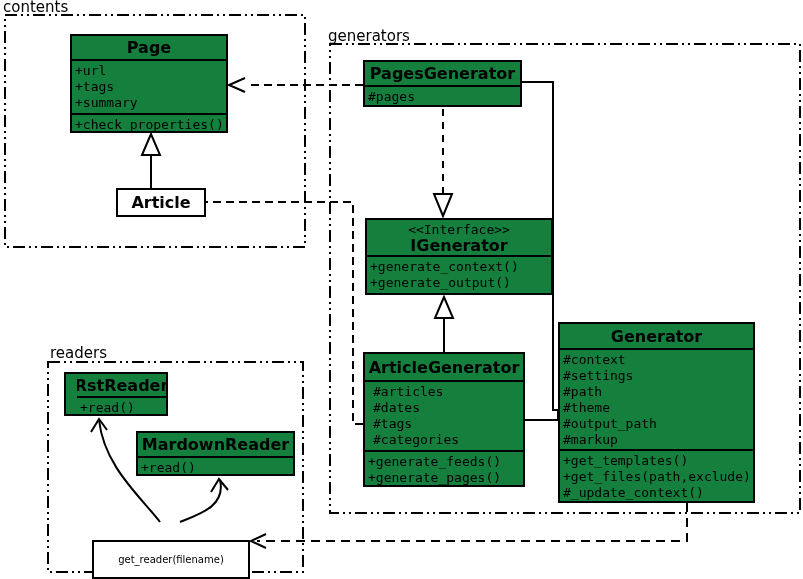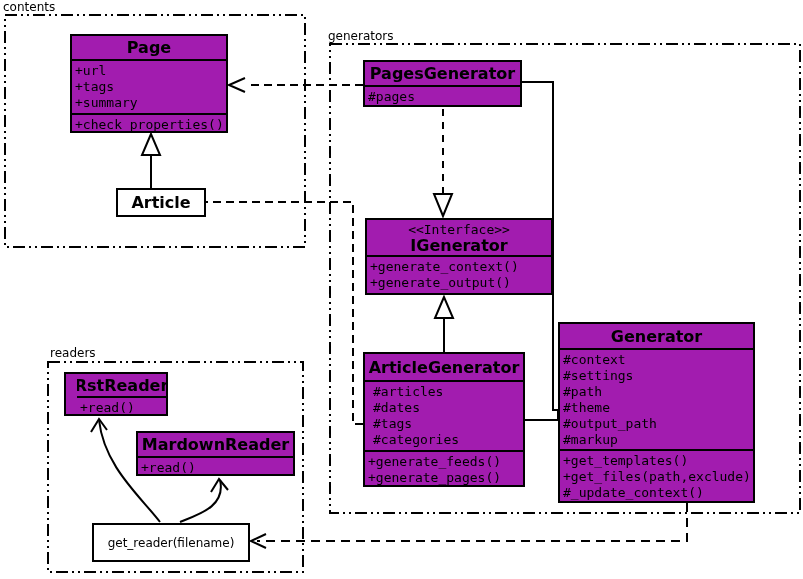--- a/index.html
+++ b/index.html
@@ -12,29 +12,29 @@
     color: #000;
     overflow: hidden;
   }
   svg.layer {
     position: absolute;
     left: 0; top: 0;
     width: 803px; height: 579px;
   }
   .pkg-label {
     position: absolute;
-    font-size: 12px;
+    font-size: 15px;
     line-height: 15px;
     color: #000;
     white-space: nowrap;
   }
   .uml-class {
     position: absolute;
     box-sizing: border-box;
-    background: #a21caf;
+    background: #15803d;
     border: 2px solid #000;
     display: flex;
     flex-direction: column;
   }
   .uml-title {
     box-sizing: border-box;
     flex: none;
     display: flex;
     flex-direction: column;
     align-items: center;
@@ -70,21 +70,21 @@
     position: absolute;
     box-sizing: border-box;
     background: #ffffff;
     border: 2px solid #000;
     display: flex;
     align-items: center;
     justify-content: center;
     white-space: nowrap;
   }
   .uml-simple.bold { font-weight: bold; font-size: 16px; }
-  .uml-simple.plain { font-size: 12px; }
+  .uml-simple.plain { font-size: 10px; margin-top: 17px; }
 </style>
 </head>
 <body>
 
 <div class="stage">
 
   <svg class="layer" viewBox="0 0 803 579">
 
     <rect x="5" y="15" width="300" height="232" fill="none" stroke="#000" stroke-width="2" stroke-dasharray="12 4 2 4 2 4"></rect>
     <rect x="330" y="44" width="470" height="469" fill="none" stroke="#000" stroke-width="2" stroke-dasharray="12 4 2 4 2 4"></rect>

